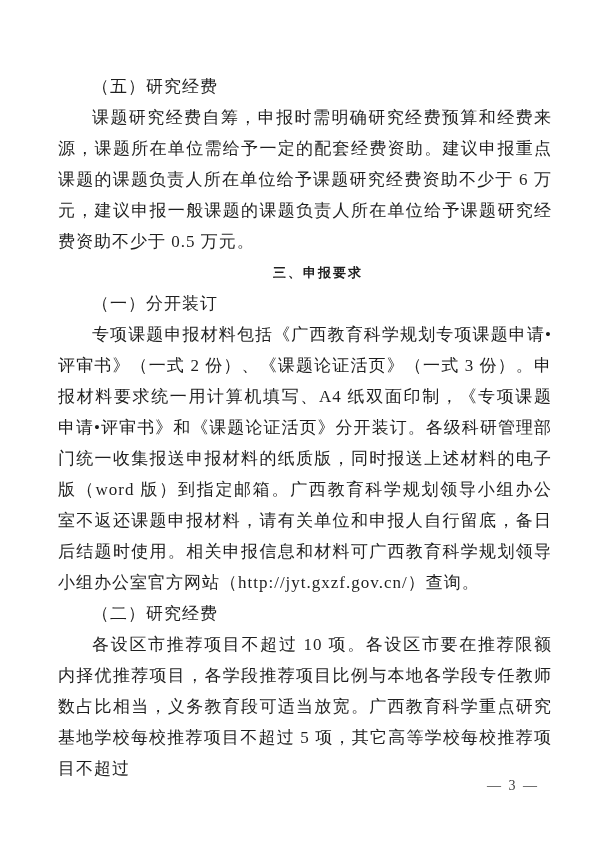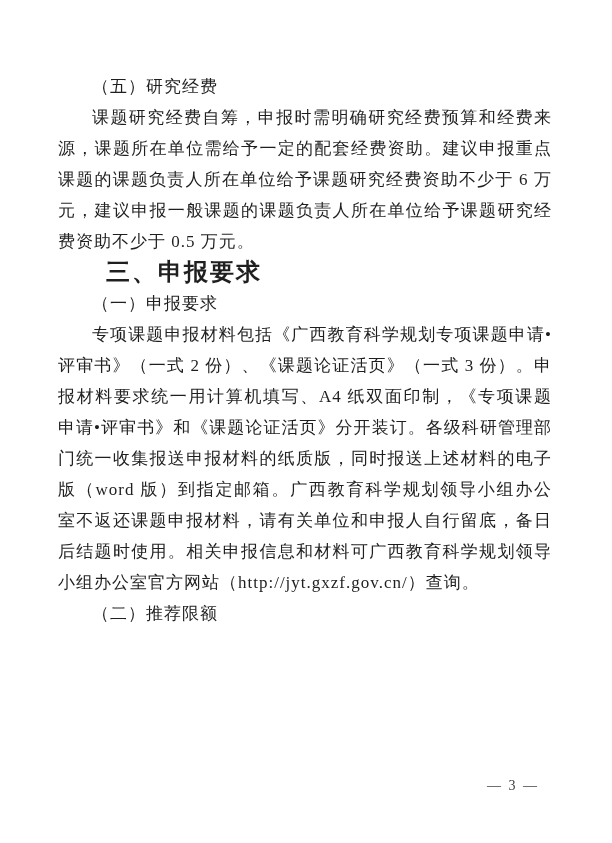--- a/index.html
+++ b/index.html
@@ -38,41 +38,42 @@
     text-indent: 2em;
   }
   .h-kai {
     text-indent: 2em;
     font-weight: normal;
   }
   .h-hei {
     text-indent: 2em;
     font-family: Liberation Serif, serif;
     font-weight: bold;
-    font-size: 24px;
+    font-size: 13px;
     letter-spacing: 2px;
-    text-align: left;
+    text-align: center;
   }
   .footer {
     position: absolute;
     top: 761px;
     left: 487px;
     width: 60px;
     font-size: 14px;
     letter-spacing: 2px;
     color: #3c3c3c;
     white-space: nowrap;
   }
 </style>
 </head>
 <body>
 
 <div class="page">
   <div class="doc-body">
       <div class="block h-kai">（五）研究经费</div>
       <div class="block para">课题研究经费自筹，申报时需明确研究经费预算和经费来源，课题所在单位需给予一定的配套经费资助。建议申报重点课题的课题负责人所在单位给予课题研究经费资助不少于 6 万元，建议申报一般课题的课题负责人所在单位给予课题研究经费资助不少于 0.5 万元。</div>
       <div class="block h-hei">三、申报要求</div>
-      <div class="block h-kai">（一）申报要求</div>
+      <div class="block h-kai">（一）分开装订</div>
       <div class="block para">专项课题申报材料包括《广西教育科学规划专项课题申请•评审书》（一式 2 份）、《课题论证活页》（一式 3 份）。申报材料要求统一用计算机填写、A4 纸双面印制，《专项课题申请•评审书》和《课题论证活页》分开装订。各级科研管理部门统一收集报送申报材料的纸质版，同时报送上述材料的电子版（word 版）到指定邮箱。广西教育科学规划领导小组办公室不返还课题申报材料，请有关单位和申报人自行留底，备日后结题时使用。相关申报信息和材料可广西教育科学规划领导小组办公室官方网站（http://jyt.gxzf.gov.cn/）查询。</div>
-      <div class="block h-kai">（二）推荐限额</div>
+      <div class="block h-kai">（二）研究经费</div>
+      <div class="block para">各设区市推荐项目不超过 10 项。各设区市要在推荐限额内择优推荐项目，各学段推荐项目比例与本地各学段专任教师数占比相当，义务教育段可适当放宽。广西教育科学重点研究基地学校每校推荐项目不超过 5 项，其它高等学校每校推荐项目不超过</div>
     </div>
   <div class="footer">— 3 —</div>
 </div>
 
 </body></html>

